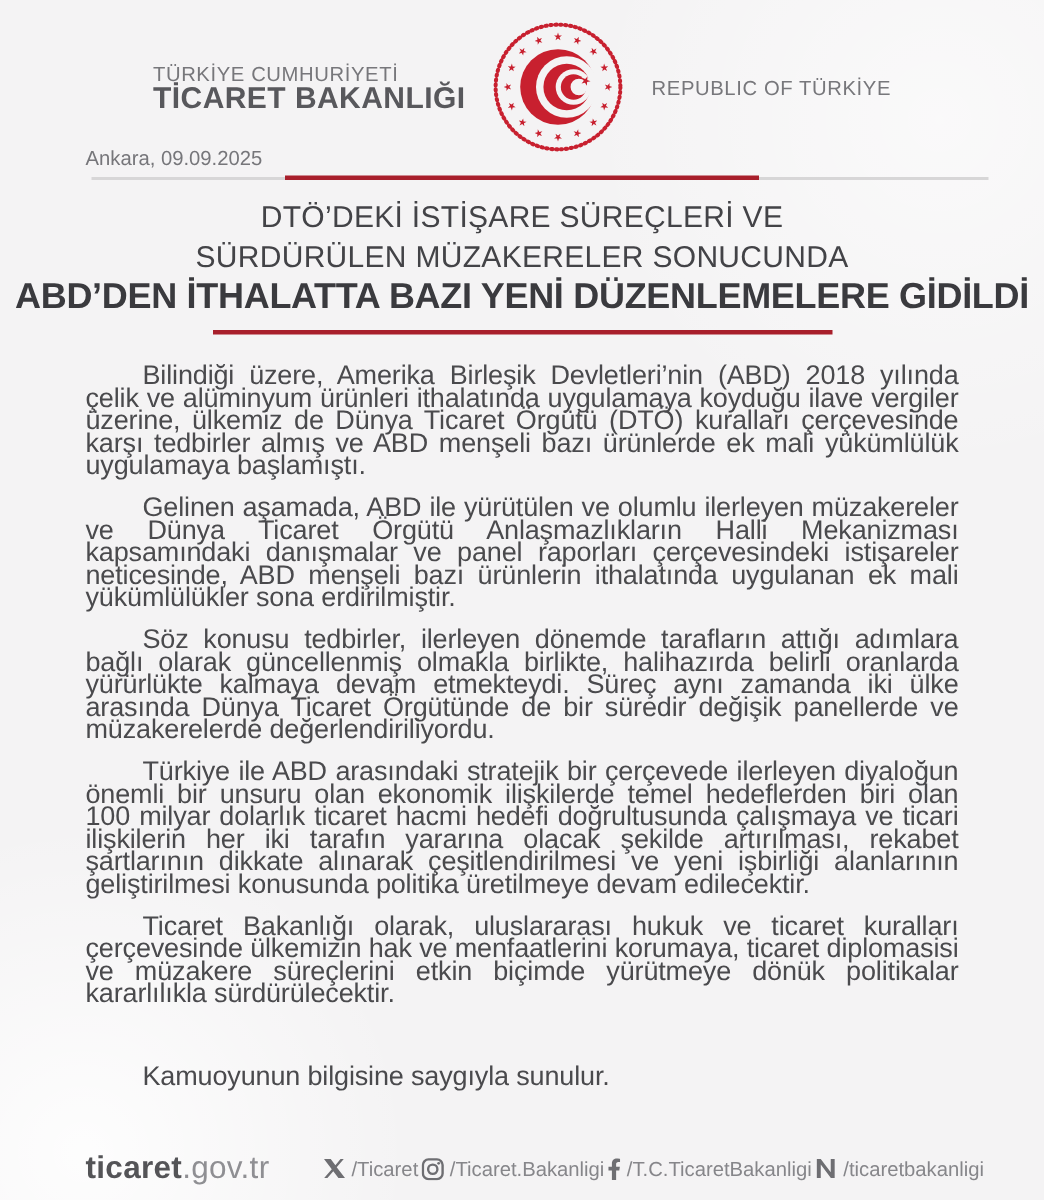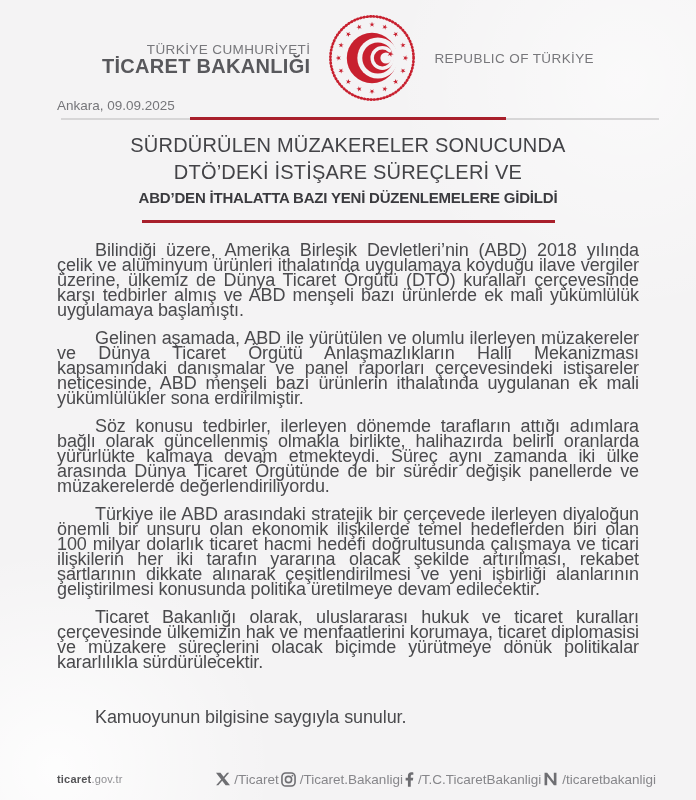--- a/index.html
+++ b/index.html
@@ -13,48 +13,48 @@
     font-family:"Liberation Sans", sans-serif;
     overflow:hidden;
     color:#4a4a4d;
   }
   
   .header{
     position:absolute;top:12px;left:0;right:0;height:92px;
     display:flex;justify-content:center;align-items:center;gap:17px;
   }
   .org-block{display:flex;flex-direction:column;line-height:17px;}
-  .org-block.tr{text-align:right;}
+  .org-block.tr{text-align:left;}
   .org-block.en{text-align:center;align-items:flex-end;}
   .org-line1{font-size:13.5px;letter-spacing:.4px;color:#77777b;font-weight:400;}
   .org-line2{font-size:20px;letter-spacing:.3px;color:#58585c;font-weight:700;}
   .logo{width:90px;height:90px;flex:0 0 auto;}
   
   .dateline{position:absolute;left:57px;top:98px;font-size:13.5px;color:#76767a;}
   .divider-gray{position:absolute;left:61px;top:118px;width:598px;height:2px;background:#d7d6d7;}
   .divider-red{position:absolute;left:190px;top:117px;width:316px;height:3px;background:#a81f2b;}
   
   .title{position:absolute;left:0;right:0;top:132px;text-align:center;line-height:26.5px;}
   .title .t-reg{font-size:20px;font-weight:400;color:#434347;letter-spacing:.2px;}
-  .title .t-bold{font-size:15px;font-weight:700;color:#3a3a3e;letter-spacing:-0.2px;}
+  .title .t-bold{font-size:24px;font-weight:700;color:#3a3a3e;letter-spacing:-0.2px;}
   .title-underline{position:absolute;left:142px;top:220px;width:413px;height:3px;background:#a81f2b;}
   
   .body-text{
     position:absolute;left:57px;top:243px;width:582px;
     font-size:18px;line-height:15px;letter-spacing:-0.1px;
     text-align:justify;color:#4a4a4d;
   }
   .body-text p{margin:0 0 13px 0;text-indent:38px;}
   .body-text p.closing{text-align:left;margin-bottom:0;margin-top:40px;}
   
   .footer{
     position:absolute;left:57px;right:40px;top:766px;height:26px;
     display:flex;justify-content:space-between;align-items:center;
   }
-  .site{font-size:11px;letter-spacing:.2px;cursor:pointer;}
+  .site{font-size:21px;letter-spacing:.2px;cursor:pointer;}
   .site .site-bold{font-weight:700;color:#545457;}
   .site .site-rest{font-weight:400;color:#8f8f93;}
   .social{display:flex;align-items:center;gap:2px;}
   .social-item{display:flex;align-items:center;gap:4px;cursor:pointer;}
   .social-item .handle{font-size:13.5px;color:#86868a;}
   .social-item svg{display:block;}
   .icon-fill{fill:#6e6e72;}
   .icon-stroke{stroke:#6e6e72;fill:none;}
 </style>
 </head>
@@ -106,32 +106,32 @@
     <div class="org-block en">
       <span class="org-line1">REPUBLIC OF TÜRKİYE</span>
     </div>
   </div>
 
   <div class="dateline">Ankara, 09.09.2025</div>
   <div class="divider-gray"></div>
   <div class="divider-red"></div>
 
   <div class="title">
+    <div class="t-reg">DTÖ’DEKİ İSTİŞARE SÜREÇLERİ VE</div>
     <div class="t-reg">SÜRDÜRÜLEN MÜZAKERELER SONUCUNDA</div>
-    <div class="t-reg">DTÖ’DEKİ İSTİŞARE SÜREÇLERİ VE</div>
     <div class="t-bold">ABD’DEN İTHALATTA BAZI YENİ DÜZENLEMELERE GİDİLDİ</div>
   </div>
   <div class="title-underline"></div>
 
   <div class="body-text">
     <p>Bilindiği üzere, Amerika Birleşik Devletleri’nin (ABD) 2018 yılında çelik ve alüminyum ürünleri ithalatında uygulamaya koyduğu ilave vergiler üzerine, ülkemiz de Dünya Ticaret Örgütü (DTÖ) kuralları çerçevesinde karşı tedbirler almış ve ABD menşeli bazı ürünlerde ek mali yükümlülük uygulamaya başlamıştı.</p>
     <p>Gelinen aşamada, ABD ile yürütülen ve olumlu ilerleyen müzakereler ve Dünya Ticaret Örgütü Anlaşmazlıkların Halli Mekanizması kapsamındaki danışmalar ve panel raporları çerçevesindeki istişareler neticesinde, ABD menşeli bazı ürünlerin ithalatında uygulanan ek mali yükümlülükler sona erdirilmiştir.</p>
     <p>Söz konusu tedbirler, ilerleyen dönemde tarafların attığı adımlara bağlı olarak güncellenmiş olmakla birlikte, halihazırda belirli oranlarda yürürlükte kalmaya devam etmekteydi. Süreç aynı zamanda iki ülke arasında Dünya Ticaret Örgütünde de bir süredir değişik panellerde ve müzakerelerde değerlendiriliyordu.</p>
     <p>Türkiye ile ABD arasındaki stratejik bir çerçevede ilerleyen diyaloğun önemli bir unsuru olan ekonomik ilişkilerde temel hedeflerden biri olan 100 milyar dolarlık ticaret hacmi hedefi doğrultusunda çalışmaya ve ticari ilişkilerin her iki tarafın yararına olacak şekilde artırılması, rekabet şartlarının dikkate alınarak çeşitlendirilmesi ve yeni işbirliği alanlarının geliştirilmesi konusunda politika üretilmeye devam edilecektir.</p>
-    <p>Ticaret Bakanlığı olarak, uluslararası hukuk ve ticaret kuralları çerçevesinde ülkemizin hak ve menfaatlerini korumaya, ticaret diplomasisi ve müzakere süreçlerini olacak biçimde yürütmeye dönük politikalar kararlılıkla sürdürülecektir.</p>
+    <p>Ticaret Bakanlığı olarak, uluslararası hukuk ve ticaret kuralları çerçevesinde ülkemizin hak ve menfaatlerini korumaya, ticaret diplomasisi ve müzakere süreçlerini etkin biçimde yürütmeye dönük politikalar kararlılıkla sürdürülecektir.</p>
     <p class="closing">Kamuoyunun bilgisine saygıyla sunulur.</p>
   </div>
 
   <div class="footer">
     <div class="site">
       <span class="site-bold">ticaret</span><span class="site-rest">.gov.tr</span>
     </div>
 
     <div class="social">
 

